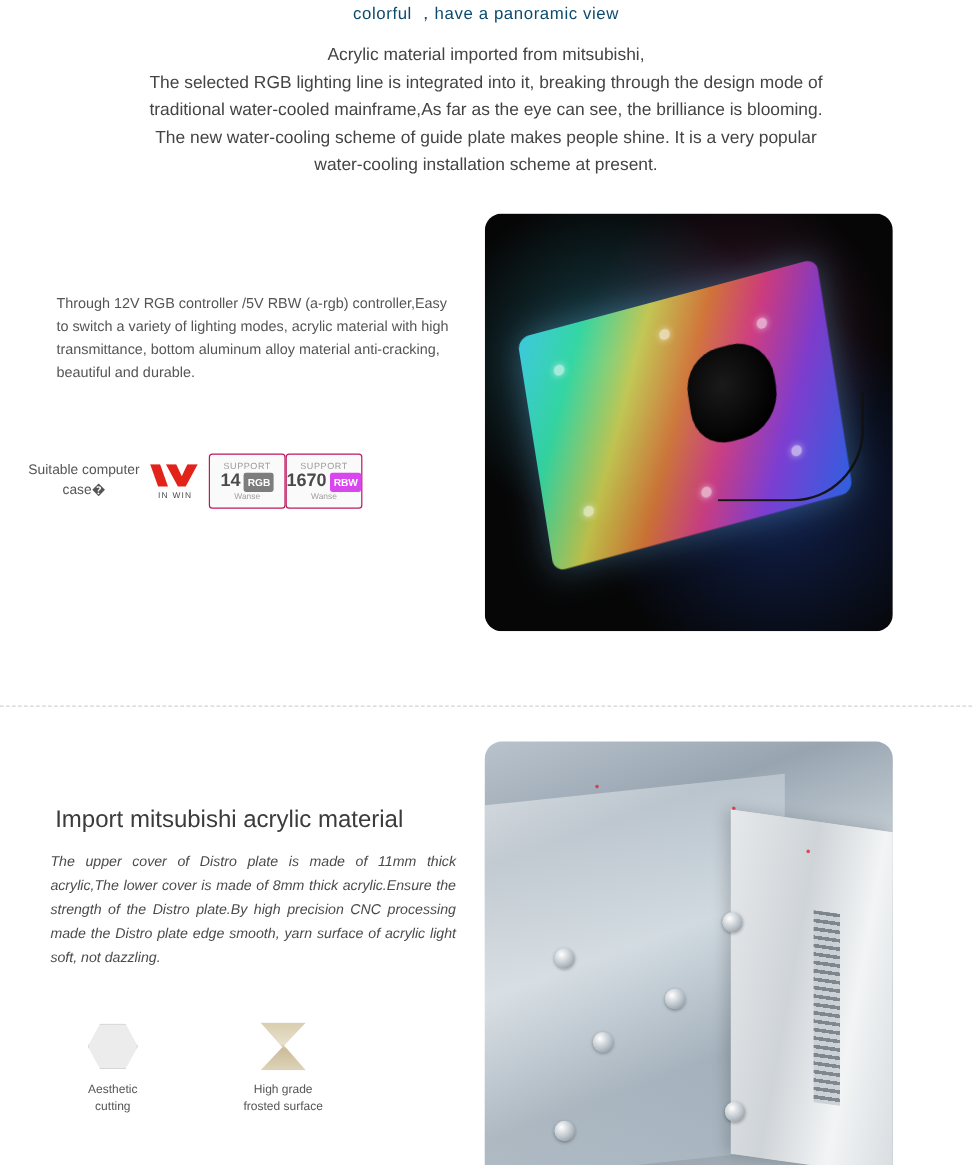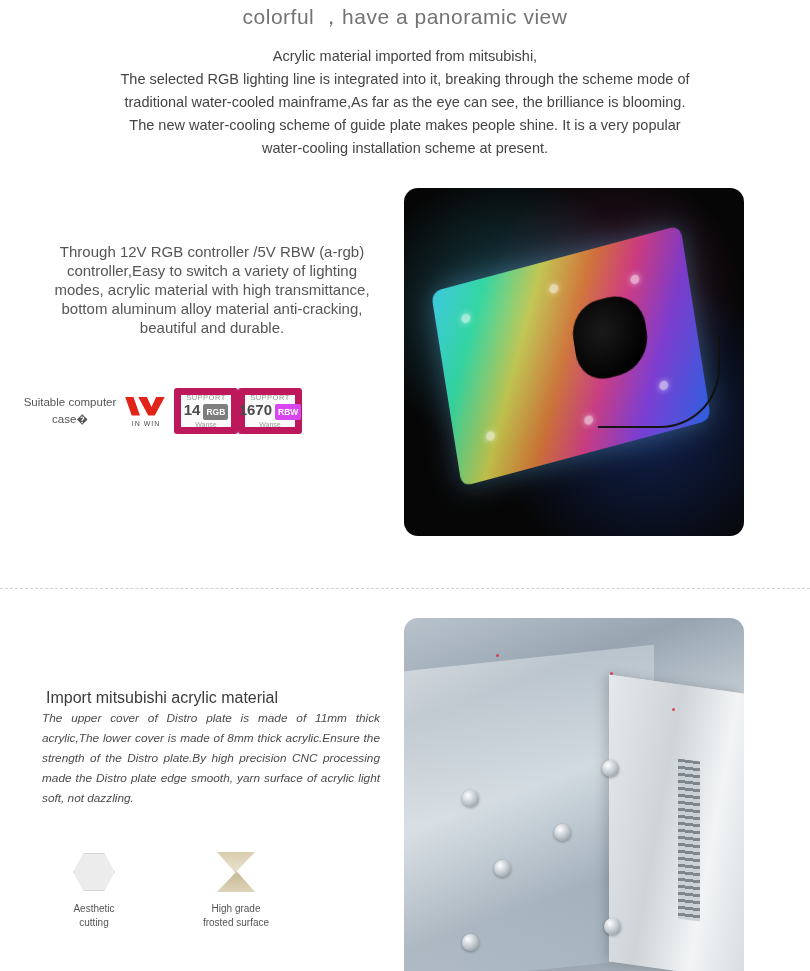--- a/index.html
+++ b/index.html
@@ -20,22 +20,22 @@
     height: 971px;
     position: relative;
   }
 
   
   .hero {
     padding-top: 0px;
     text-align: center;
   }
   .hero-title {
-    font-size: 21px;
-    color: #737373;
+    font-size: 14px;
+    color: #0c4a6e;
     letter-spacing: 0.5px;
     margin: 0;
     padding-top: 3px;
     font-weight: 400;
   }
   .hero-sub {
     margin: 0;
     padding: 0 18px;
     font-size: 14.5px;
     line-height: 23px;
@@ -47,26 +47,25 @@
 
   
   .section1 {
     position: relative;
     height: 380px;
     margin-top: 18px;
   }
   .s1-text {
     position: absolute;
     left: 47px;
-    top: 64px;
+    top: 76px;
     width: 330px;
-    font-size: 15px;
+    font-size: 12px;
     line-height: 19px;
     color: #555;
-    text-align: center;
   }
   .s1-badges {
     position: absolute;
     left: 22px;
     top: 210px;
     display: flex;
     align-items: center;
   }
   .suitable-label {
     width: 96px;
@@ -104,21 +103,21 @@
   }
   .inwin-text {
     font-size: 7px;
     letter-spacing: 1px;
     color: #4a4a4a;
     margin-top: 2px;
   }
   .support-badge {
     width: 64px;
     height: 46px;
-    border: 7px solid #be185d;
+    border: 1px solid #be185d;
     border-radius: 3px;
     background: #fafafa;
     display: flex;
     flex-direction: column;
     align-items: center;
     justify-content: center;
     box-sizing: border-box;
   }
   .support-badge .sup-top {
     font-size: 7.5px;
@@ -227,22 +226,22 @@
   .section2 {
     position: absolute;
     top: 600px;
     left: 0;
     width: 810px;
     height: 371px;
   }
   .s2-title {
     position: absolute;
     left: 46px;
-    top: 89px;
-    font-size: 16px;
+    top: 72px;
+    font-size: 20px;
     color: #3b3b3b;
     font-weight: 400;
   }
   .s2-text {
     position: absolute;
     left: 42px;
     top: 108px;
     width: 338px;
     font-size: 11.8px;
     line-height: 20px;
@@ -336,21 +335,21 @@
 </style>
 </head>
 <body>
 
 <div class="page">
 
   <div class="hero">
     <h1 class="hero-title">colorful ，have a panoramic view</h1>
     <div class="hero-sub">
       <span class="l l1">Acrylic material imported from mitsubishi,</span>
-      <span class="l">The selected RGB lighting line is integrated into it, breaking through the scheme mode of</span>
+      <span class="l">The selected RGB lighting line is integrated into it, breaking through the design mode of</span>
       <span class="l">traditional water-cooled mainframe,As far as the eye can see, the brilliance is blooming.</span>
       <span class="l">The new water-cooling scheme of guide plate makes people shine. It is a very popular</span>
       <span class="l">water-cooling installation scheme at present.</span>
     </div>
   </div>
 
   <div class="section1">
 
     <div class="s1-text">Through 12V RGB controller /5V RBW (a-rgb) controller,Easy to switch a variety of lighting modes, acrylic material with high transmittance, bottom aluminum alloy material anti-cracking, beautiful and durable.</div>
 

